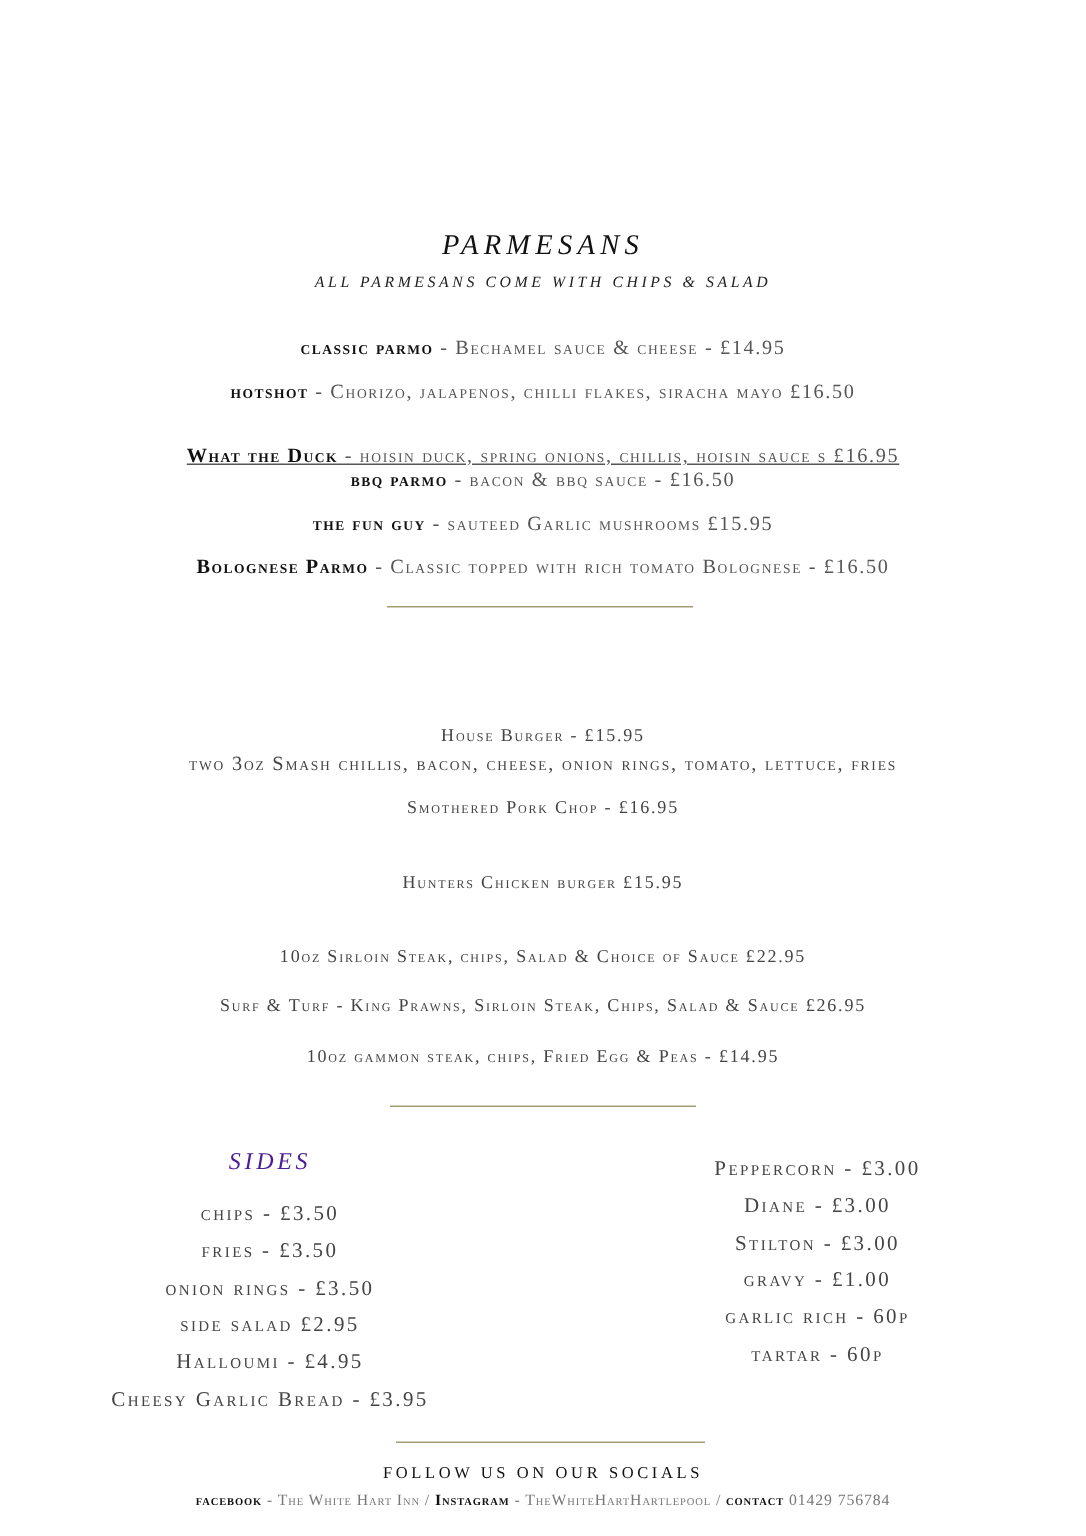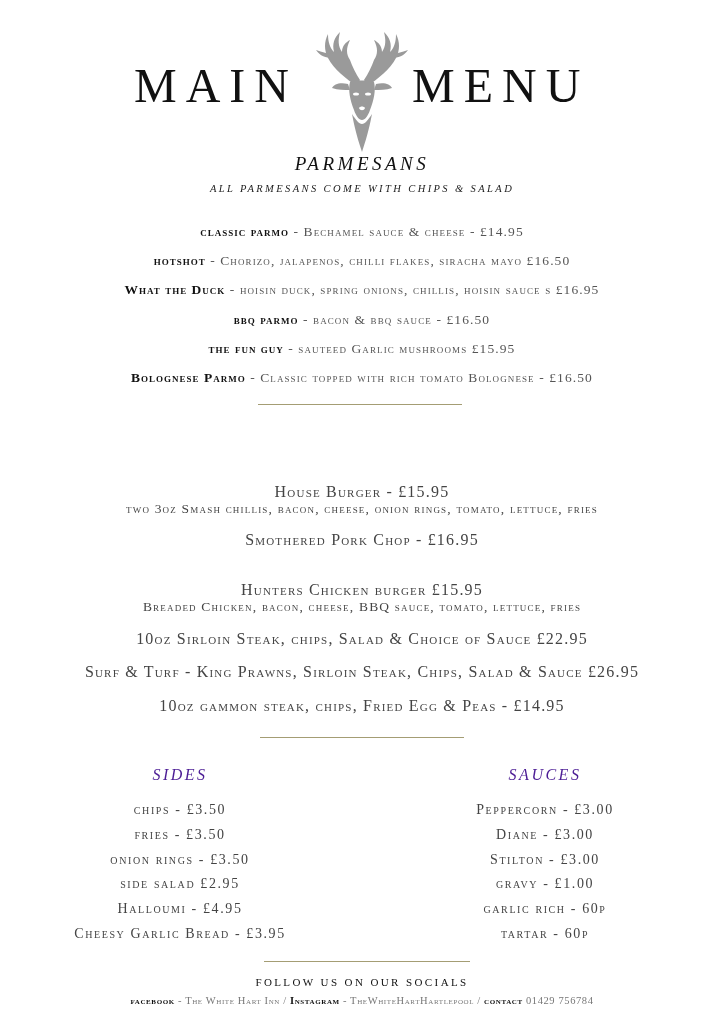--- a/index.html
+++ b/index.html
@@ -22,78 +22,52 @@
   .sec-sub  { font-family:"Liberation Serif", serif; font-style:italic; font-size:10.5px;
               letter-spacing:2.4px; color:#222; text-transform:uppercase; }
 
   .parmo { font-family:"Liberation Serif", serif; font-size:13.5px; letter-spacing:1.1px;
            color:#555; font-variant:small-caps; }
   .parmo .nm { font-weight:bold; color:#111; letter-spacing:1px; }
 
   .divider { position:absolute; height:1px; background:#a49d74; }
 
   .grill-main { font-family:"Liberation Serif", serif; font-variant:small-caps;
-                font-size:16px; letter-spacing:1.2px; color:#444; }
+                font-size:12px; letter-spacing:1.2px; color:#444; }
   .grill-desc { font-family:"Liberation Serif", serif; font-variant:small-caps;
                 font-size:13.5px; letter-spacing:1.2px; color:#444; }
 
   .col { position:absolute; text-align:center; white-space:nowrap; }
   .col-head { font-family:"Liberation Serif", serif; font-style:italic; font-size:16px;
               letter-spacing:2.5px; color:#4c1d95; height:30px; line-height:30px; }
   .col-item { font-family:"Liberation Serif", serif; font-variant:small-caps;
               font-size:14px; letter-spacing:1.6px; color:#444; height:24.8px; line-height:24.8px; }
 
   .follow { font-family:"Liberation Serif", serif; font-size:11px; letter-spacing:2.4px;
             color:#111; text-transform:uppercase; }
   .social { font-family:"Liberation Serif", serif; font-size:10.5px; letter-spacing:0.6px;
             color:#777; font-variant:small-caps; }
   .social .lbl { font-weight:bold; color:#111; }
 </style>
 </head>
 <body>
 
 <div class="page">
 
-  <div class="title-row">
-    <div class="title-word title-left">MAIN</div>
-    <svg class="stag" viewBox="0 0 100 126">
-      <g fill="#9a9a9a">
-
-        <path d="M44 58 C34 50 22 42 16 30 C12 22 12 14 16 6 C16 14 18 20 22 24 C20 16 22 10 28 4 C26 12 26 18 30 24 C30 18 34 14 38 12 C34 20 34 26 38 32 C40 38 44 46 48 52 Z"></path>
-        <path d="M20 30 C14 30 8 28 4 22 C10 24 16 26 22 26 Z"></path>
-
-        <path d="M56 58 C66 50 78 42 84 30 C88 22 88 14 84 6 C84 14 82 20 78 24 C80 16 78 10 72 4 C74 12 74 18 70 24 C70 18 66 14 62 12 C66 20 66 26 62 32 C60 38 56 46 52 52 Z"></path>
-        <path d="M80 30 C86 30 92 28 96 22 C90 24 84 26 78 26 Z"></path>
-
-        <path d="M36 56 C28 54 22 56 20 60 C26 62 32 62 38 62 Z"></path>
-        <path d="M64 56 C72 54 78 56 80 60 C74 62 68 62 62 62 Z"></path>
-
-        <path d="M38 54 C44 52 56 52 62 54 C64 62 62 72 58 82 C56 88 53 92 50 92 C47 92 44 88 42 82 C38 72 36 62 38 54 Z"></path>
-
-        <path d="M40 86 C42 96 44 106 50 124 C56 106 58 96 60 86 C56 92 53 96 50 96 C47 96 44 92 40 86 Z"></path>
-      </g>
-      <g fill="#ffffff">
-        <ellipse cx="44" cy="66" rx="3" ry="1.6"></ellipse>
-        <ellipse cx="56" cy="66" rx="3" ry="1.6"></ellipse>
-        <path d="M47 80 C48 78 52 78 53 80 C52 83 48 83 47 80 Z"></path>
-      </g>
-    </svg>
-    <div class="title-word title-right">MENU</div>
-  </div>
 
   <div class="center sec-head" style="top:153px;">PARMESANS</div>
   <div class="center sec-sub" style="top:183px;">All parmesans come with chips &amp; salad</div>
 
   <div class="center parmo" style="top:224px;">
     <span class="nm">classic parmo</span><span> - Bechamel sauce &amp; cheese - £14.95</span>
   </div>
   <div class="center parmo" style="top:253px;">
     <span class="nm">hotshot</span><span> - Chorizo, jalapenos, chilli flakes, siracha mayo £16.50</span>
   </div>
-  <div class="center parmo" style="top:282px;">
+  <div class="center parmo" style="top:296px;text-decoration:underline;">
     <span class="nm">What the Duck</span><span> - hoisin duck, spring onions, chillis, hoisin sauce s £16.95</span>
   </div>
   <div class="center parmo" style="top:312px;">
     <span class="nm">bbq parmo</span><span> - bacon &amp; bbq sauce - £16.50</span>
   </div>
   <div class="center parmo" style="top:341px;">
     <span class="nm">the fun guy</span><span> - sauteed Garlic mushrooms £15.95</span>
   </div>
   <div class="center parmo" style="top:370px;">
     <span class="nm">Bolognese Parmo</span><span> - Classic topped with rich tomato Bolognese - £16.50</span>
@@ -101,41 +75,39 @@
 
   <div class="divider" style="left:258px; width:204px; top:404px;"></div>
 
 
   <div class="center grill-main" style="top:483px;">House Burger - £15.95</div>
   <div class="center grill-desc" style="top:501px;">two 3oz Smash chillis, bacon, cheese, onion rings, tomato, lettuce, fries</div>
 
   <div class="center grill-main" style="top:531px;">Smothered Pork Chop - £16.95</div>
 
   <div class="center grill-main" style="top:581px;">Hunters Chicken burger £15.95</div>
-  <div class="center grill-desc" style="top:599px;">Breaded Chicken, bacon, cheese, BBQ sauce, tomato, lettuce, fries</div>
 
   <div class="center grill-main" style="top:630px;">10oz Sirloin Steak, chips, Salad &amp; Choice of Sauce £22.95</div>
   <div class="center grill-main" style="top:663px;">Surf &amp; Turf - King Prawns, Sirloin Steak, Chips, Salad &amp; Sauce £26.95</div>
   <div class="center grill-main" style="top:697px;">10oz gammon steak, chips, Fried Egg &amp; Peas - £14.95</div>
 
   <div class="divider" style="left:260px; width:204px; top:737px;"></div>
 
   <div class="col" style="left:40px; width:280px; top:760px;">
     <div class="col-head">SIDES</div>
     <div style="height:8px;"></div>
     <div class="col-item">chips - £3.50</div>
     <div class="col-item">fries - £3.50</div>
     <div class="col-item">onion rings - £3.50</div>
     <div class="col-item">side salad £2.95</div>
     <div class="col-item">Halloumi - £4.95</div>
     <div class="col-item">Cheesy Garlic Bread - £3.95</div>
   </div>
 
   <div class="col" style="left:420px; width:250px; top:760px;">
-    <div class="col-head">SAUCES</div>
     <div style="height:8px;"></div>
     <div class="col-item">Peppercorn - £3.00</div>
     <div class="col-item">Diane - £3.00</div>
     <div class="col-item">Stilton - £3.00</div>
     <div class="col-item">gravy - £1.00</div>
     <div class="col-item">garlic rich - 60p</div>
     <div class="col-item">tartar - 60p</div>
   </div>
 
   <div class="divider" style="left:264px; width:206px; top:961px;"></div>

